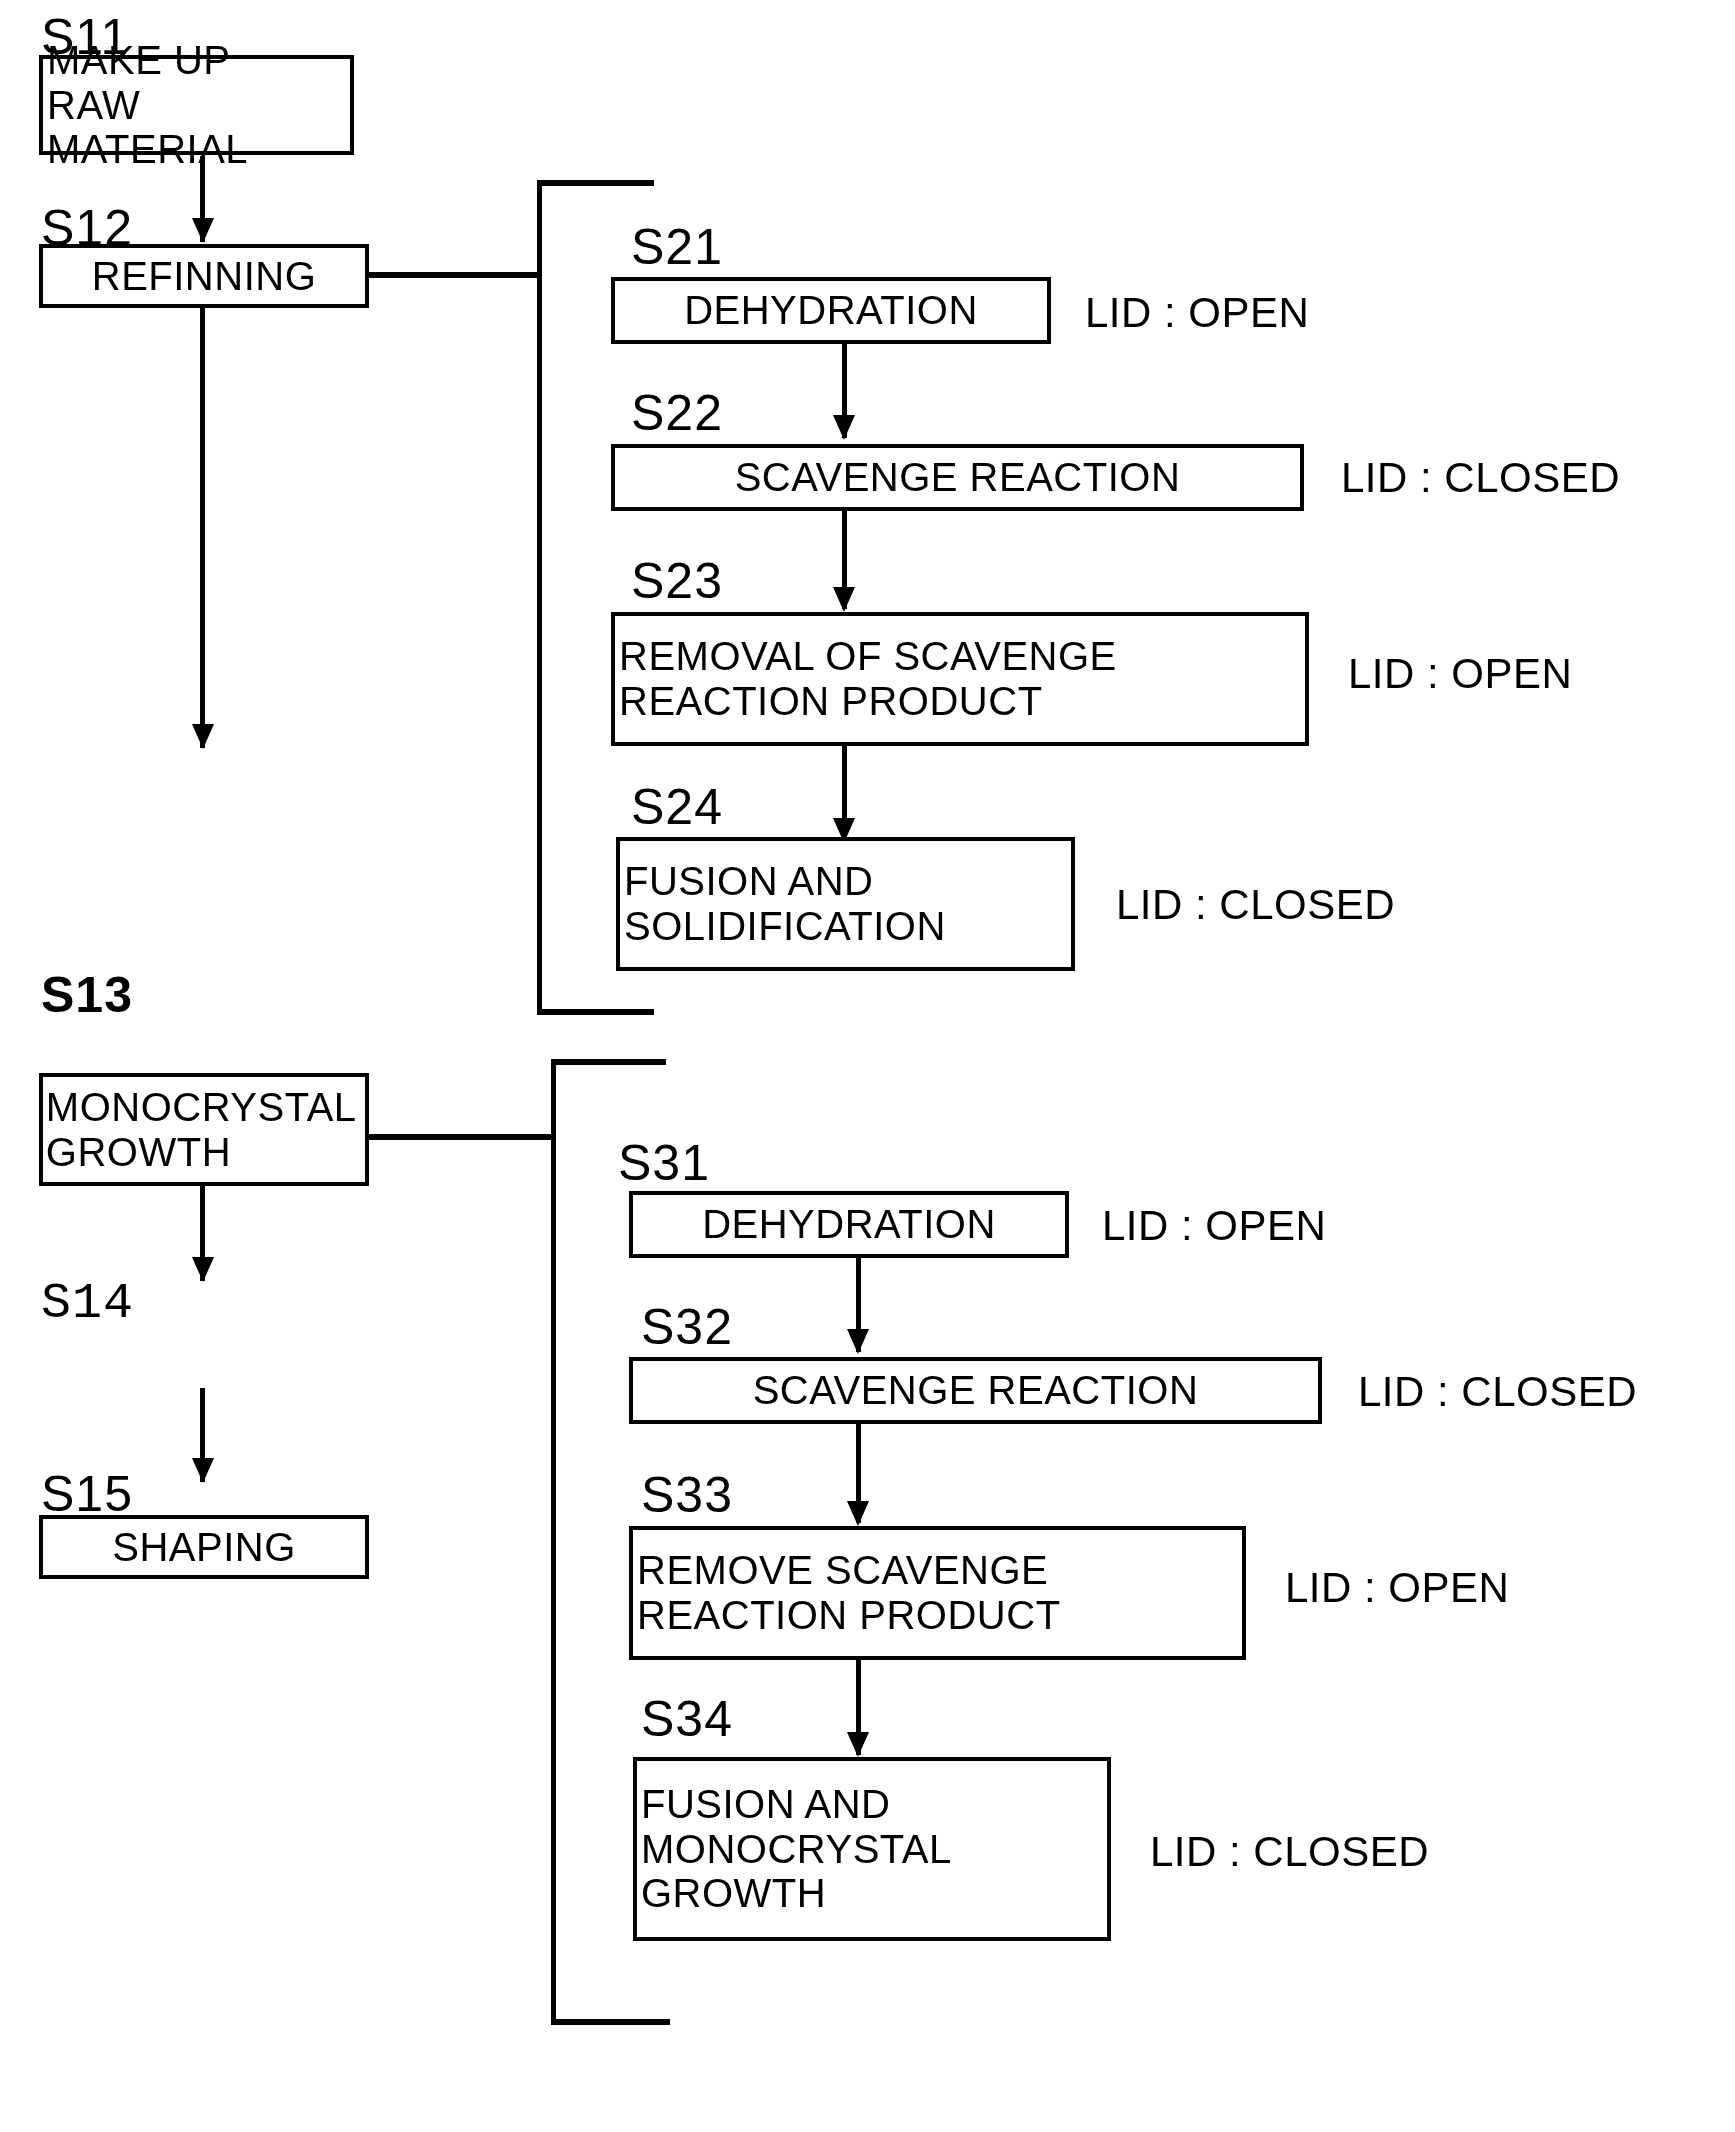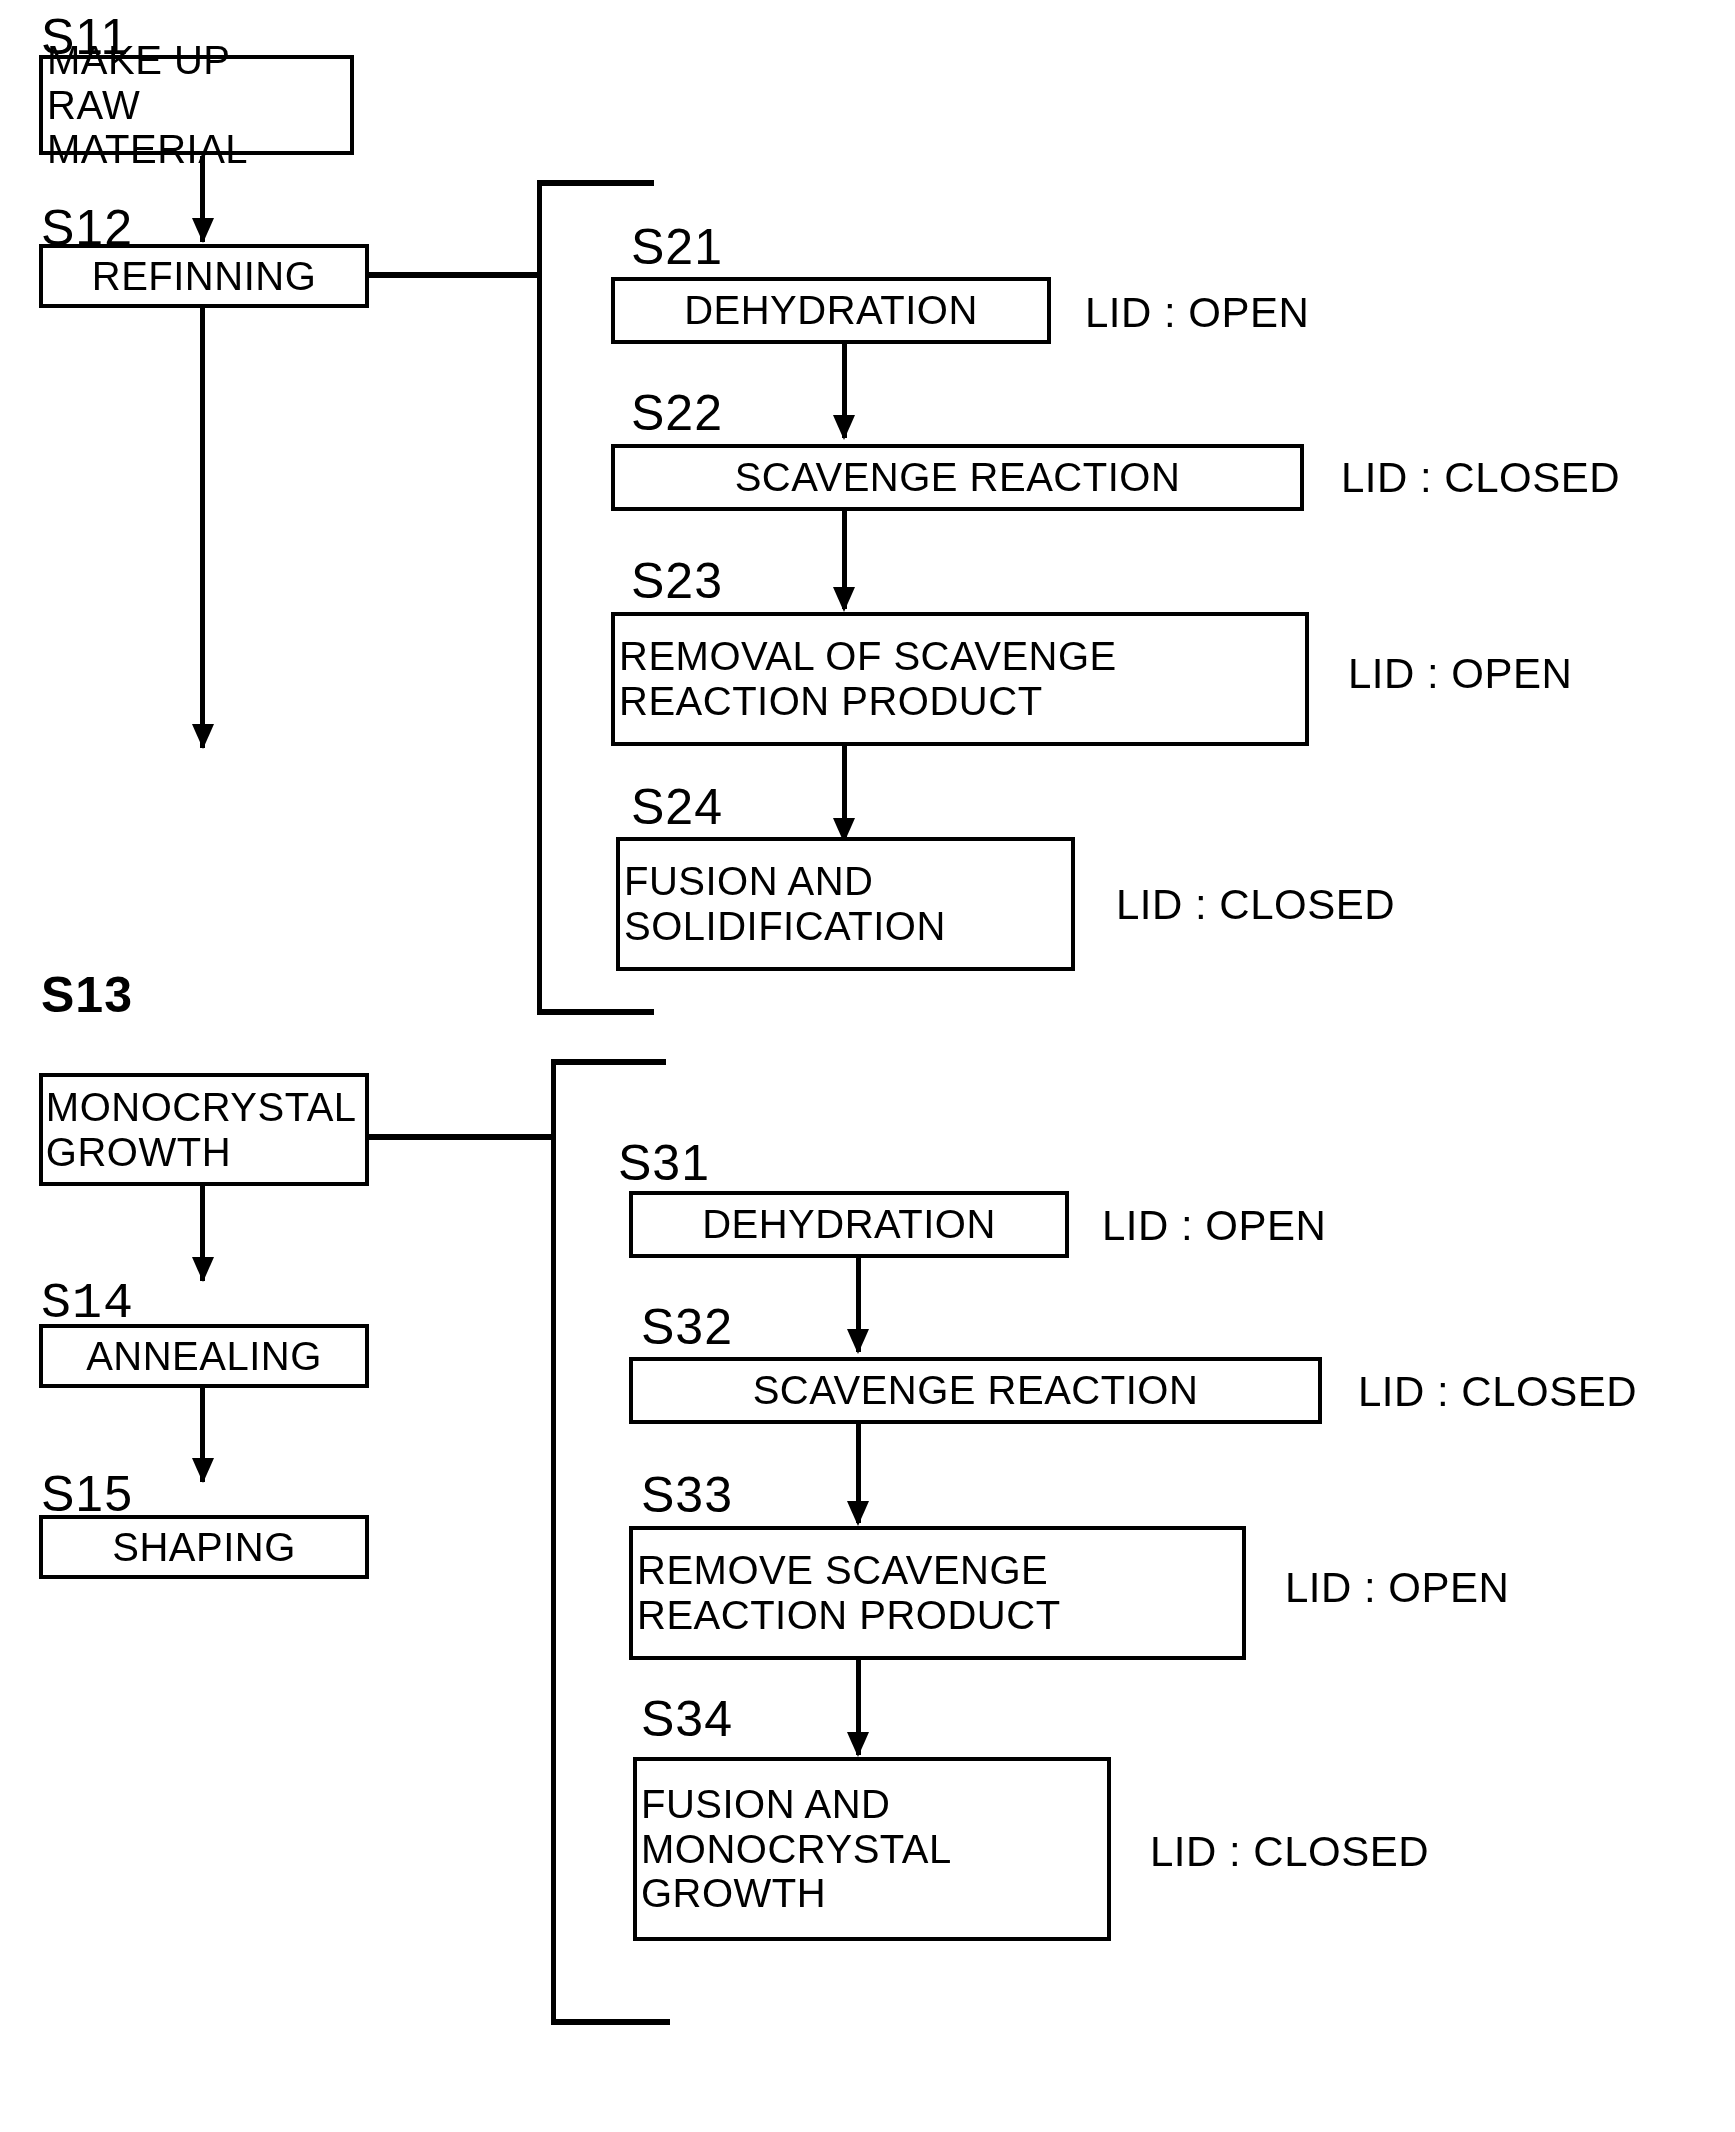--- a/index.html
+++ b/index.html
@@ -99,23 +99,20 @@
   <div class="step-label" style="left:29px; top:970px;font-weight:bold;">S13</div>
   <div class="box left-align" style="left:27px; top:1073px; width:330px; height:113px;">
     <span class="boxtext">MONOCRYSTAL
 GROWTH</span>
   </div>
 
   <div class="vline" style="left:188px; top:1185px; height:96px;"></div>
   <div class="arrowhead" style="left:180px; top:1257px;"></div>
 
   <div class="step-label" style="left:29px; top:1279px;font-family:Liberation Mono, monospace;">S14</div>
-  <div class="box" style="left:27px; top:1324px; width:330px; height:64px;">
-    <span class="boxtext">ANNEALING</span>
-  </div>
 
   <div class="vline" style="left:188px; top:1388px; height:94px;"></div>
   <div class="arrowhead" style="left:180px; top:1458px;"></div>
 
   <div class="step-label" style="left:29px; top:1469px;">S15</div>
   <div class="box" style="left:27px; top:1515px; width:330px; height:64px;">
     <span class="boxtext">SHAPING</span>
   </div>
 
   <div class="hline" style="left:357px; top:272px; width:172px;"></div>

